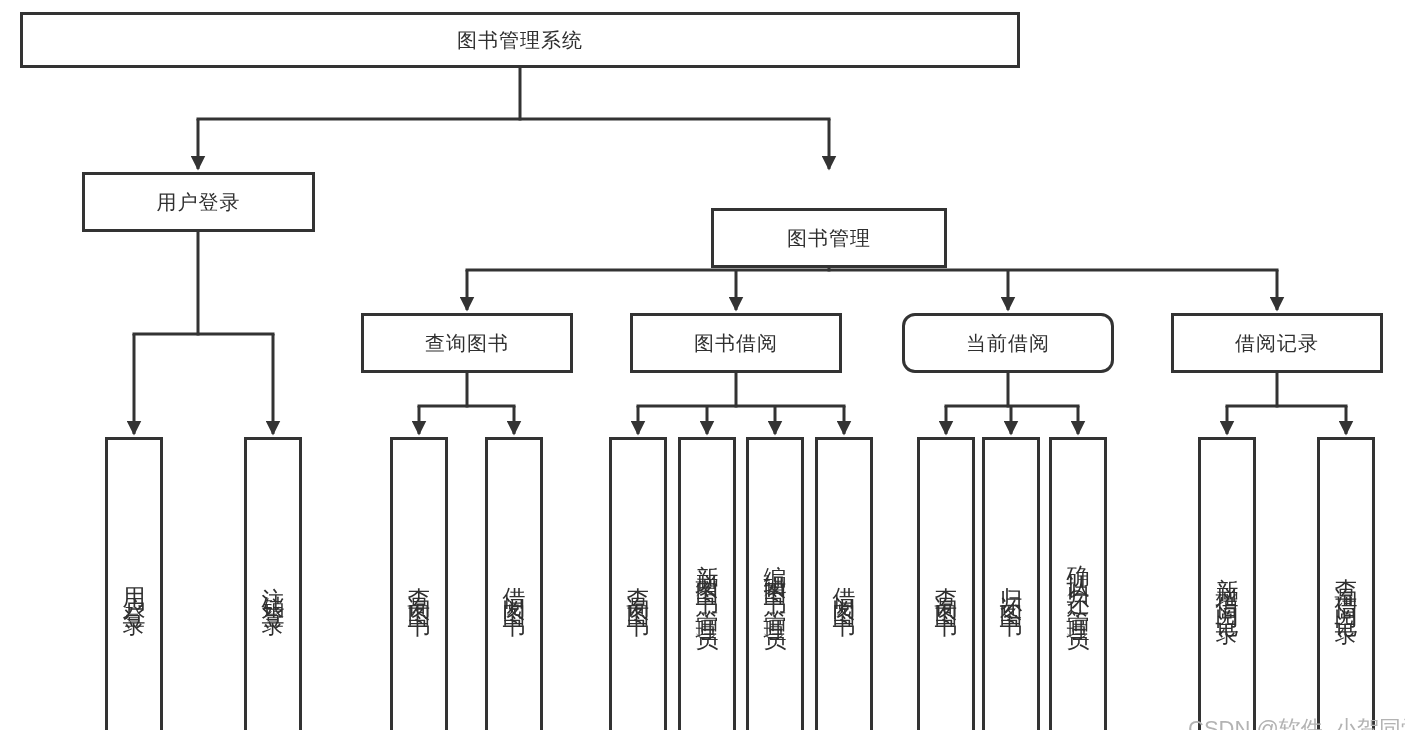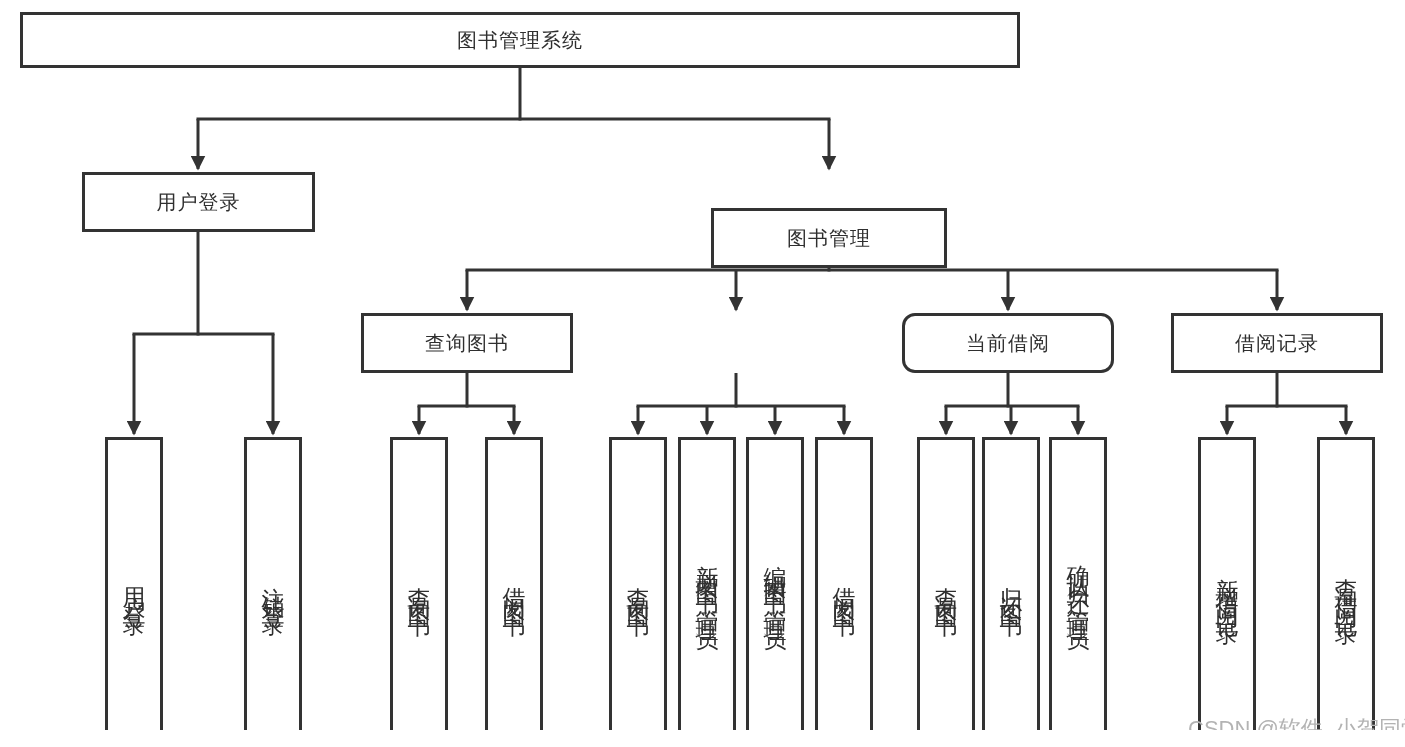--- a/index.html
+++ b/index.html
@@ -120,20 +120,21 @@
       <line x1="1346" y1="406" x2="1346" y2="434" marker-end="url(#ah)"></line>
     </g>
   </svg>
 
   <div class="node h n-root">图书管理系统</div>
 
   <div class="node h n-l2a">用户登录</div>
   <div class="node h n-l2b">图书管理</div>
 
   <div class="node h n-l3 n-l3a">查询图书</div>
+  <div class="node h n-l3 n-l3b">图书借阅</div>
   <div class="node h n-l3 n-l3c">当前借阅</div>
   <div class="node h n-l3 n-l3d">借阅记录</div>
 
   <div class="node v leaf g1a">用户登录</div>
   <div class="node v leaf g1b">注销登录</div>
 
   <div class="node v leaf g2a">查询图书</div>
   <div class="node v leaf g2b">借阅图书</div>
 
   <div class="node v leaf g3a">查询图书</div>

